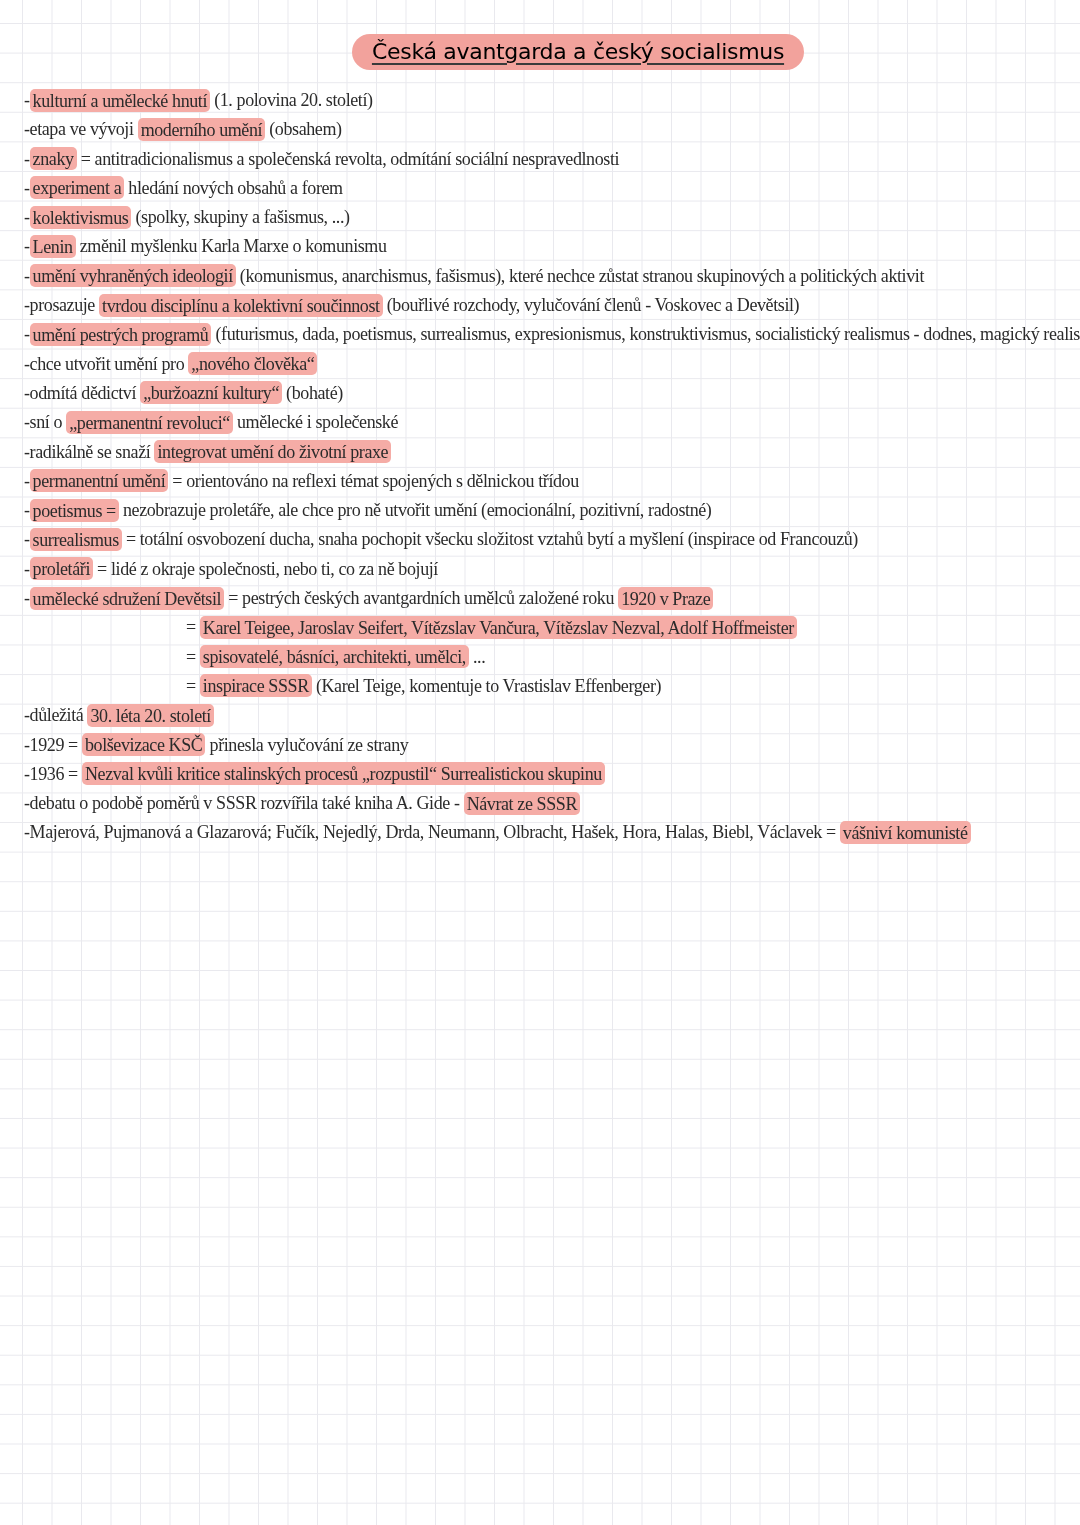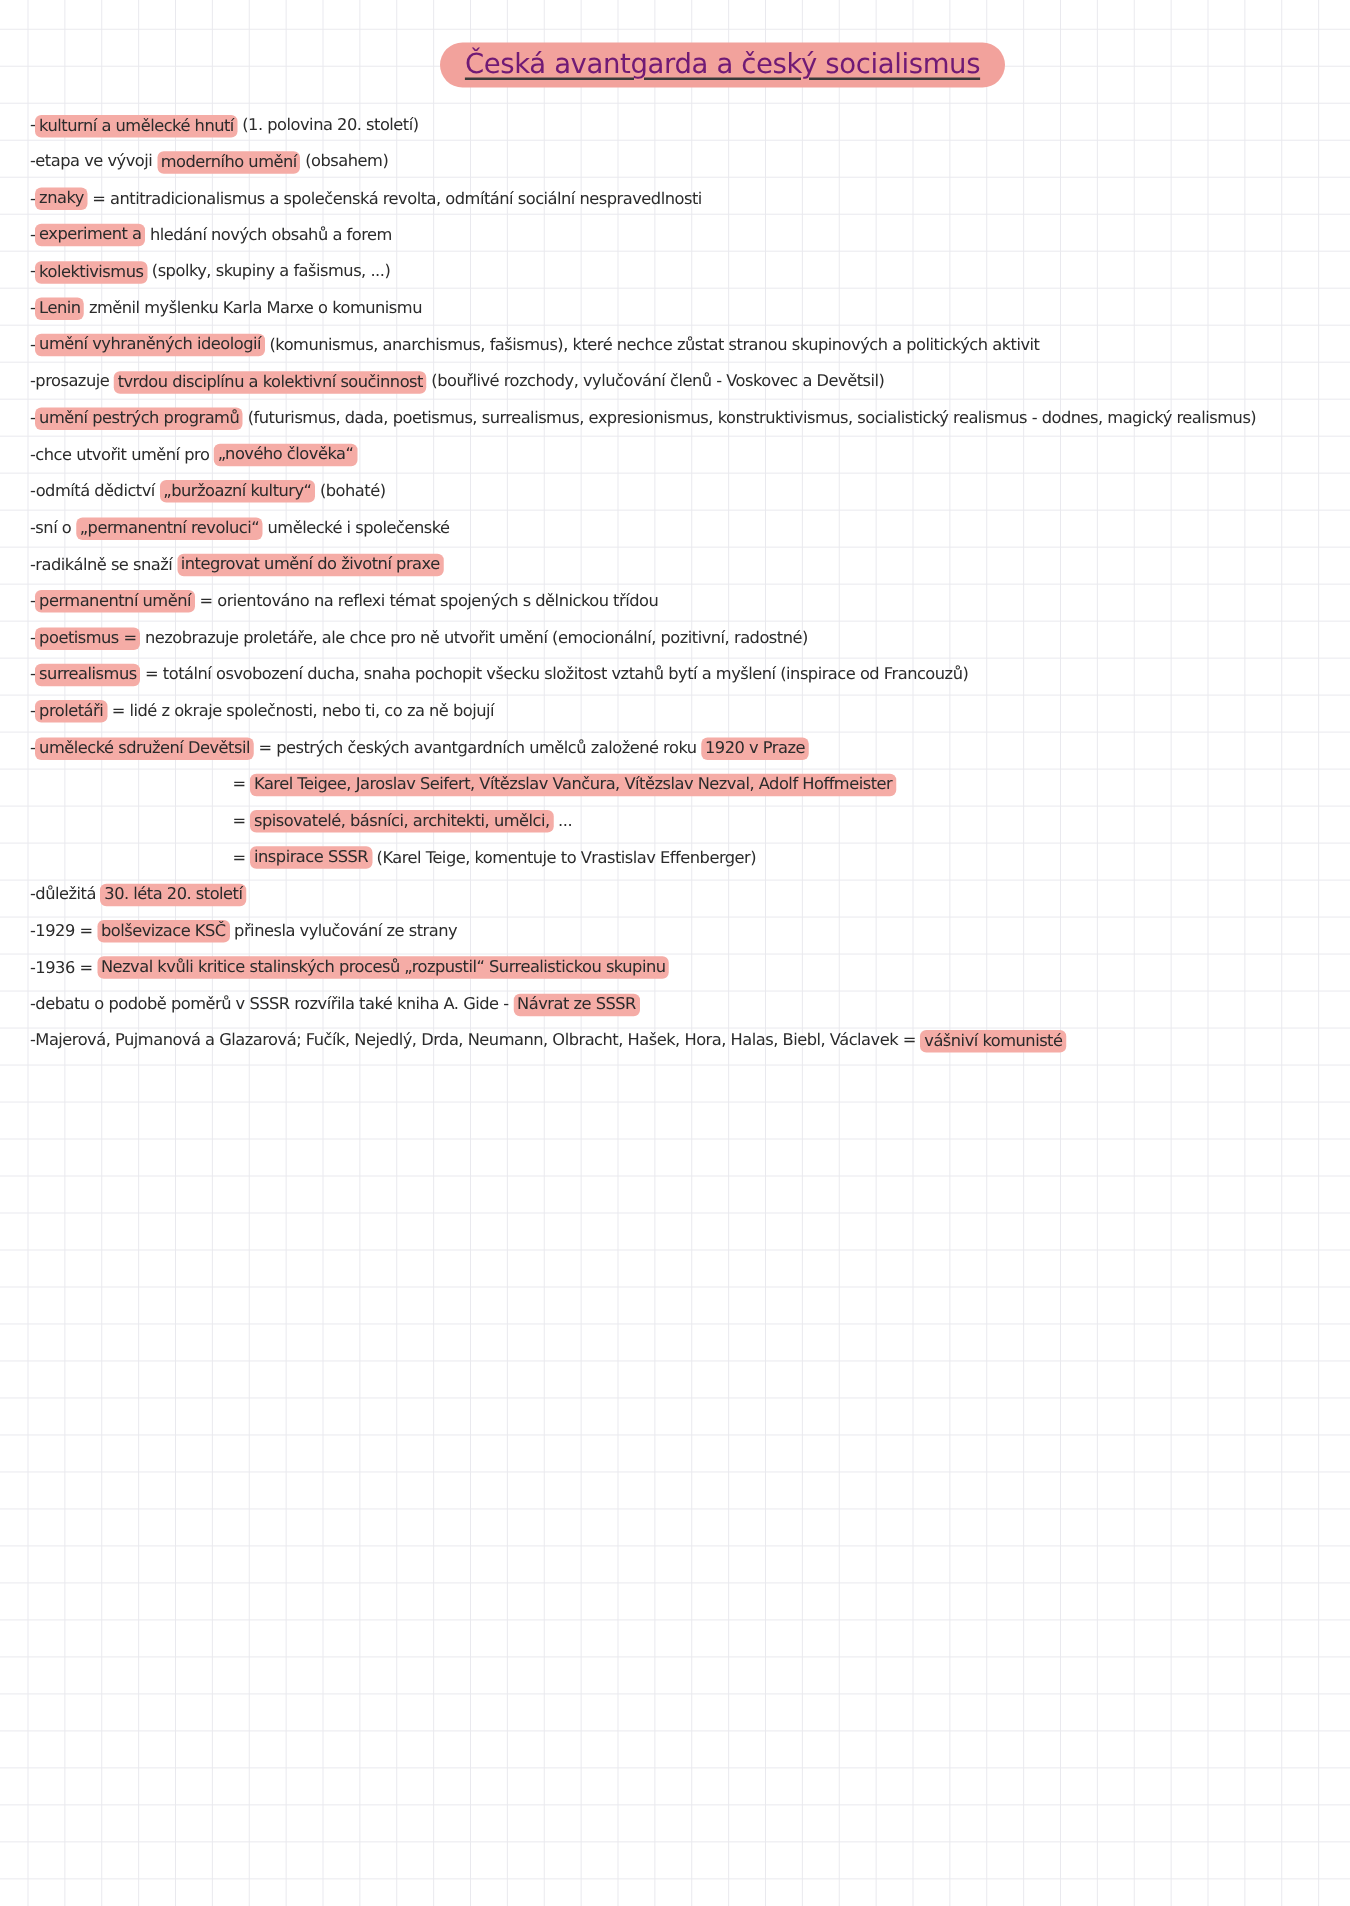--- a/index.html
+++ b/index.html
@@ -30,39 +30,40 @@
   .title-pill {
     position: relative;
     left: 38px;
     display: inline-block;
     background: var(--hl-strong, #f2a29c);
     border-radius: 20px;
     padding: 5px 20px 6px 20px;
     font-size: 22px;
     letter-spacing: -0.3px;
     font-weight: 500;
-    color: #701a75;
+    color: #000000;
     text-decoration: underline;
     text-decoration-color: #3a3a3a;
     text-decoration-thickness: 1.5px;
     text-underline-offset: 4px;
   }
   .notes {
     position: absolute;
     top: 86px;
     left: 0;
     width: 100%;
   }
   .line {
     height: 29.3px;
     line-height: 29.3px;
     padding-left: 24px;
     white-space: nowrap;
-    font-size: 13px;
+    font-size: 18px;
     letter-spacing: -0.4px;
+    font-family: Liberation Serif, serif;
   }
   .line.ind {
     padding-left: 186px;
   }
   .hl {
     background: var(--hl-light, #f6b0aa);
     border-radius: 5px;
     padding: 1.5px 3px;
   }
 </style>

